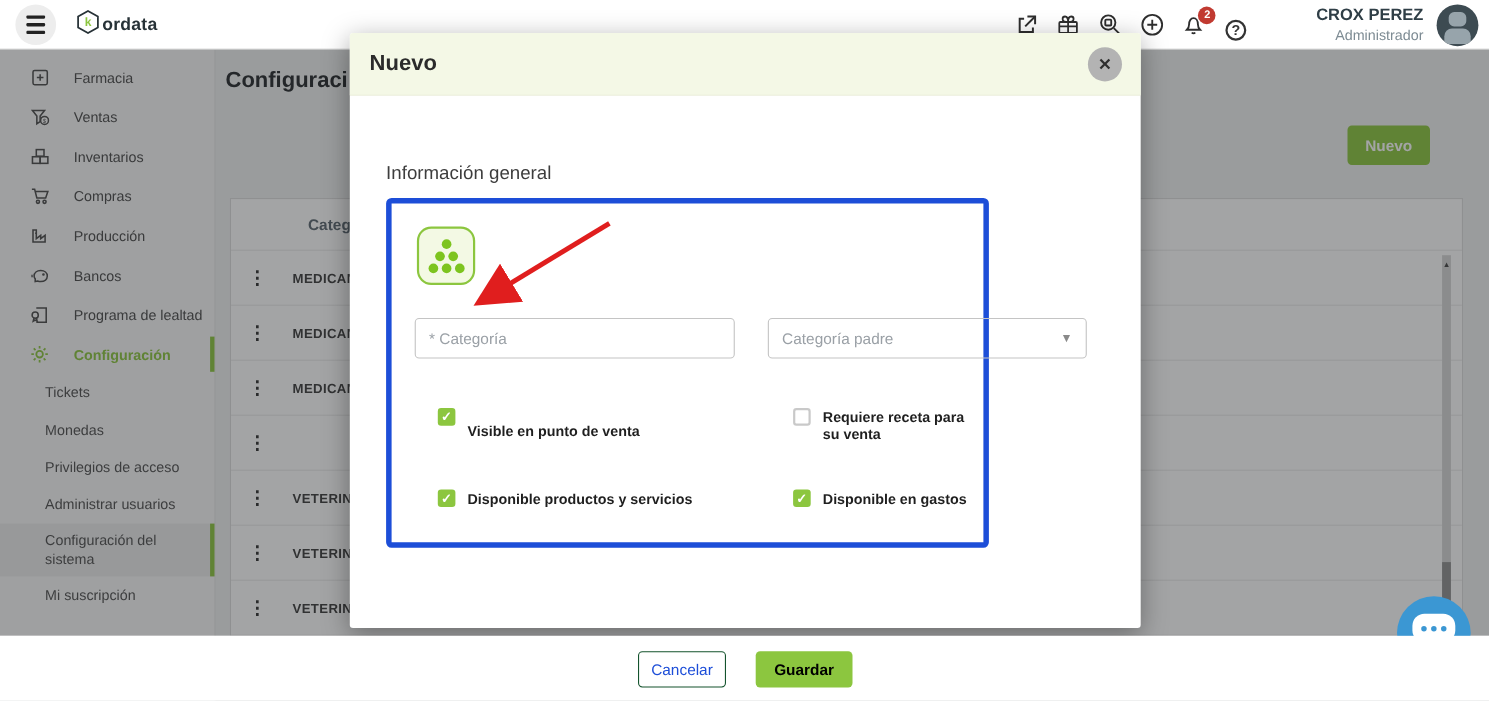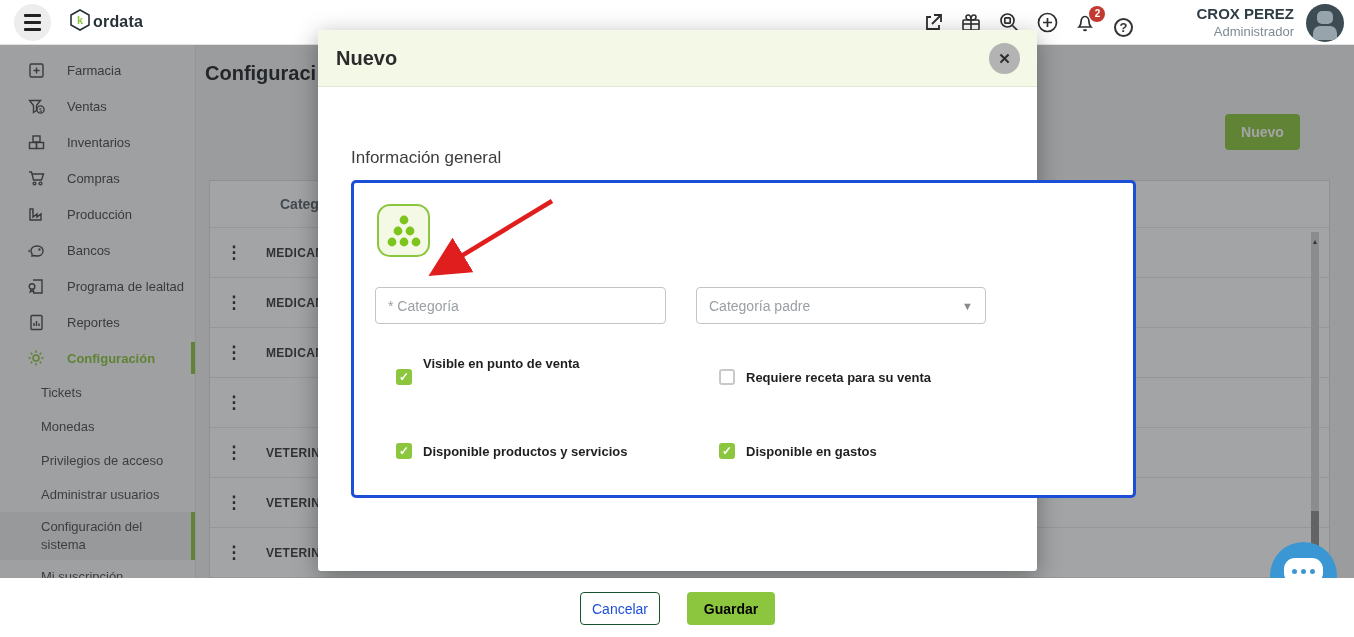--- a/index.html
+++ b/index.html
@@ -75,21 +75,21 @@
   
   .modal { position:absolute; left:318px; top:30px; width:719px; height:541px; background:#fff; z-index:40;
            border-radius:3px; box-shadow:0 6px 24px rgba(0,0,0,0.35); }
   .modal-header { position:relative; height:57px; background:#f4f8e6; border-bottom:1px solid #e4e8d2;
                   border-radius:3px 3px 0 0; display:flex; align-items:center; padding-left:18px; }
   .modal-title { font-size:20px; font-weight:bold; color:#2b2b2b; }
   .modal-close { position:absolute; right:17px; top:13px; width:31px; height:31px; border-radius:50%;
                  background:#b3b3b3; border:none; color:#2e2e2e; font-size:15px; font-weight:bold;
                  display:flex; align-items:center; justify-content:center; cursor:pointer; }
   .section-title { position:absolute; left:33px; top:118px; font-size:17px; color:#3d3d3d; }
-  .form-card { position:absolute; left:33px; top:150px; width:785px; height:318px; border:3px solid #1d4ed8;
+  .form-card { position:absolute; left:33px; top:150px; width:548px; height:318px; border:5px solid #1d4ed8;
                border-radius:5px; background:#fff; }
   .cat-icon { position:absolute; left:23px; top:21px; width:53px; height:53px; border:2px solid #8cc63f;
               border-radius:13px; background:#f3f9e4; }
   .arrow-svg { position:absolute; left:70px; top:10px; width:145px; height:95px; pointer-events:none; }
   .txt-input { position:absolute; left:21px; top:104px; width:291px; height:37px; border:1px solid #c4c4c4;
                border-radius:4px; padding:0 12px; font-size:14px; color:#333;
                font-family:"Liberation Sans", sans-serif; outline:none; }
   .txt-input::placeholder { color:#9aa0a6; }
   .select-box { position:absolute; left:342px; top:104px; width:290px; height:37px; border:1px solid #c4c4c4;
                 border-radius:4px; display:flex; align-items:center; padding:0 12px; cursor:pointer; }
@@ -242,29 +242,20 @@
     <div class="side-item">
       <span class="sicon">
           <svg width="17" height="17" viewBox="0 0 17 17" fill="none" stroke="#4a4a4a" stroke-width="1.4">
             <path d="M5 2h9v13H5"></path>
             <circle cx="4" cy="8.5" r="2.8"></circle>
             <path d="M3 10.8L2.2 14l1.8-1 1.8 1-.8-3.2"></path>
           </svg>
         </span>
       <span>Programa de lealtad</span>
     </div>
-    <div class="side-item">
-      <span class="sicon">
-          <svg width="17" height="17" viewBox="0 0 17 17" fill="none" stroke="#4a4a4a" stroke-width="1.4">
-            <rect x="3" y="1.5" width="11" height="14" rx="1"></rect>
-            <path d="M6 12V9M8.5 12V7M11 12v-2.5"></path>
-          </svg>
-        </span>
-      <span>Reportes</span>
-    </div>
     <div class="side-item active">
       <span class="sicon">
           <svg width="18" height="18" viewBox="0 0 18 18" fill="none" stroke="#8cc63f" stroke-width="1.6">
             <circle cx="9" cy="9" r="3"></circle>
             <path d="M9 1.5v2.3M9 14.2v2.3M1.5 9h2.3M14.2 9h2.3M3.7 3.7l1.6 1.6M12.7 12.7l1.6 1.6M14.3 3.7l-1.6 1.6M5.3 12.7l-1.6 1.6"></path>
           </svg>
         </span>
       <span>Configuración</span>
     </div>
     <div class="sub-item">
@@ -369,21 +360,21 @@
       </svg>
 
       <input class="txt-input" type="text" placeholder="* Categoría" style="">
 
       <div class="select-box">
         <span class="select-text">Categoría padre</span>
         <span class="select-caret">▼</span>
       </div>
 
       <span class="cb checked" style="left:42px; top:186px;">✓</span>
-      <span class="cb-label" style="left:69px; top:173px;">Visible en punto de venta</span>
+      <span class="cb-label" style="left:69px; top:199px;">Visible en punto de venta</span>
 
       <span class="cb unchecked" style="left:365px; top:186px;"></span>
       <span class="cb-label" style="left:392px; top:187px;">Requiere receta para su venta</span>
 
       <span class="cb checked" style="left:42px; top:260px;">✓</span>
       <span class="cb-label" style="left:69px; top:261px;">Disponible productos y servicios</span>
 
       <span class="cb checked" style="left:365px; top:260px;">✓</span>
       <span class="cb-label" style="left:392px; top:261px;">Disponible en gastos</span>
     </div>

